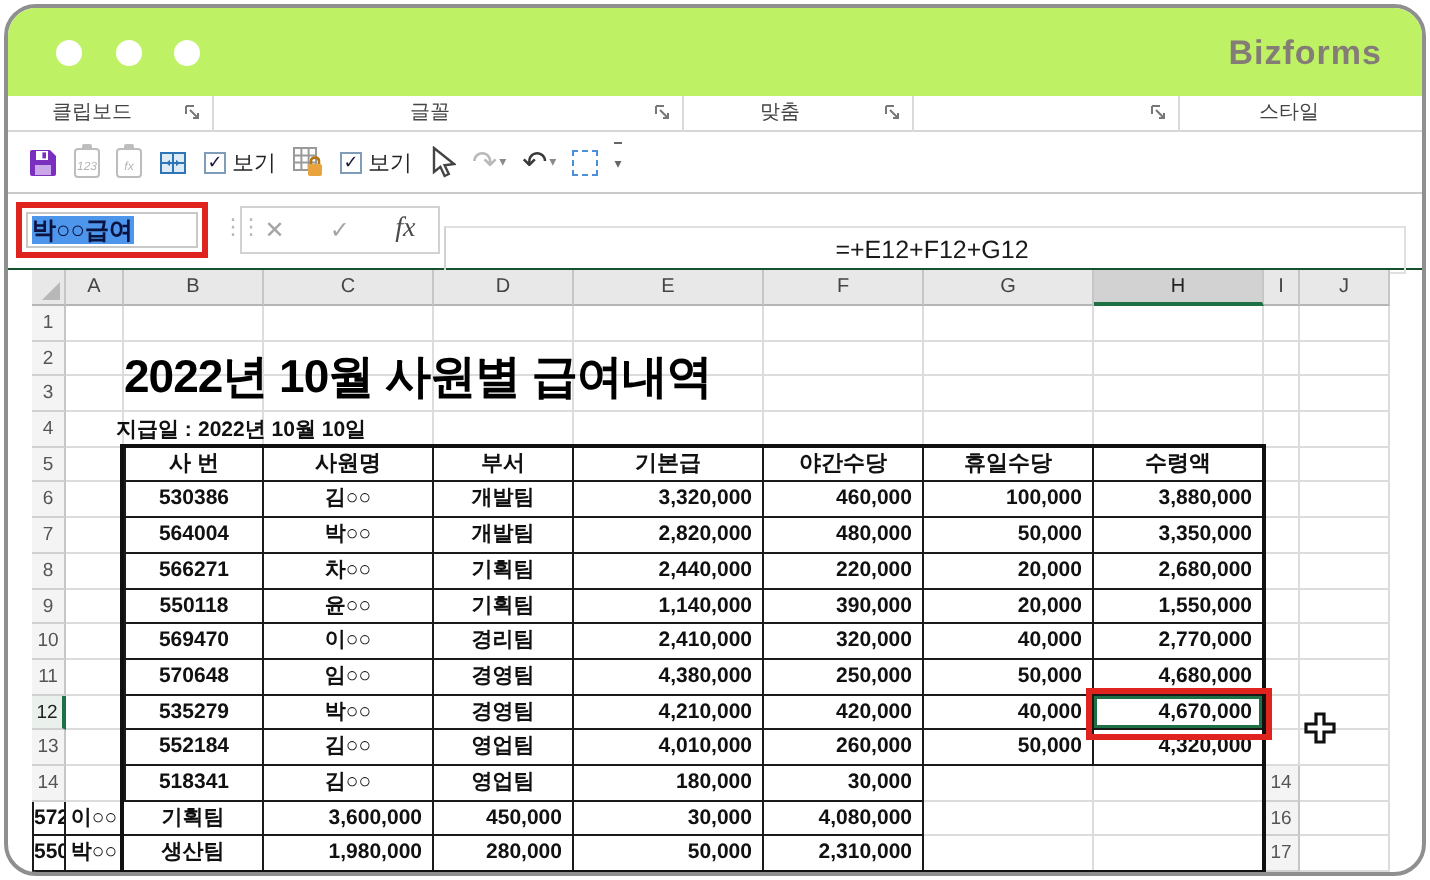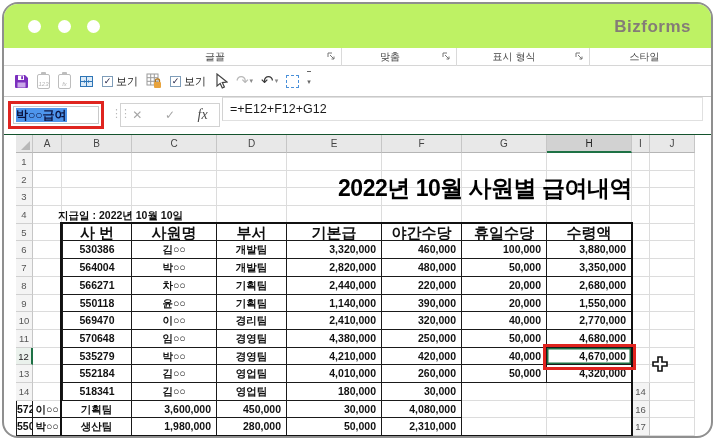--- a/index.html
+++ b/index.html
@@ -46,85 +46,91 @@
   #namebox-annot { position:absolute; left:4px; top:4px; width:96px; height:28px;
     border:3px solid #df241f; background:#fff; }
   #namebox { position:absolute; left:2px; top:2px; right:2px; bottom:2px; border:1px solid #c9c9c9;
     font-size:12px; font-weight:700; line-height:17px; padding-left:2px; overflow:hidden; }
   #namebox span { background:#4e95ec; color:#0b1340; }
   #nb-handle { position:absolute; left:107px; top:10px; color:#b9b9b9; font-size:11px; letter-spacing:-2px; }
   #fxbox { position:absolute; left:116px; top:6px; width:100px; height:24px;
     border:1px solid #d2d2d2; display:flex; align-items:center; justify-content:space-around; }
   .fxcancel,.fxenter { color:#a5a5a5; font-size:12px; }
   .fxfx { font-family:"Liberation Serif",serif; font-style:italic; font-size:14px; color:#4a4a4a; }
-  #formulafield { position:absolute; left:218px; top:0; right:8px; height:24px;
+  #formulafield { position:absolute; left:218px; top:16px; right:8px; height:24px;
     border:1px solid #e0e0e0; border-left:1px solid #d2d2d2; line-height:22px;
-    font-size:12.5px; color:#1a1a1a; padding-left:7px; }
+    font-size:12.5px; color:#1a1a1a; padding-left:7px;text-align:center; }
 
   
   #sheet { position:absolute; left:12px; top:131px; width:681px; height:305px; overflow:hidden; }
   #sheet-grid { display:grid; width:679px;
     grid-template-columns:17px 29px 70px 85px 70px 95px 80px 85px 85px 18px 45px;
     grid-auto-rows:17.7px; grid-template-rows:18px; }
   .corner { background:#e8e8e8; border-right:1px solid #c6c6c6; border-bottom:1px solid #b5b5b5; position:relative; }
   .corner::after { content:""; position:absolute; right:2px; bottom:2px; border-style:solid;
     border-width:0 0 9px 9px; border-color:transparent transparent #b8b8b8 transparent; }
   .colhdr { background:#e8e8e8; border-right:1px solid #c6c6c6; border-bottom:1px solid #b5b5b5;
     font-size:10px; color:#444; text-align:center; line-height:17px; }
   .colhdr.sel { background:#d2d2d2; border-bottom:2px solid #1e7145; color:#222; }
   .rowhdr { background:#f4f4f4; border-right:1px solid #c6c6c6; border-bottom:1px solid #d0d0d0;
     font-size:9.5px; color:#555; text-align:center; line-height:17.7px; }
   .rowhdr.sel { background:#eaf1ec; border-right:2px solid #1e7145; color:#222; }
   .cell { background:#fff; border-right:1px solid #dcdcdc; border-bottom:1px solid #dcdcdc;
     font-size:10.5px; color:#111; line-height:17px; overflow:hidden; }
   .cell.tbl { border-right:1px solid #1a1a1a; border-bottom:1px solid #1a1a1a; font-weight:600; }
   .cell.tbl.first { border-left:1px solid #1a1a1a; }
-  .cell.th { text-align:center; font-weight:700; font-size:15px; }
+  .cell.th { text-align:center; font-weight:700; font-size:11px; }
   .cell.ctr { text-align:center; }
   .cell.num { text-align:right; padding-right:5px; }
   .cell.active { box-shadow:inset 0 0 0 1.5px #1e7145; }
 
   .overlay { position:absolute; pointer-events:none; }
-  #sheet-title { left:46px; top:35px; width:570px; height:37px; text-align:right;
+  #sheet-title { left:46px; top:35px; width:570px; height:37px; text-align:left;
     font-size:23px; font-weight:800; color:#000; line-height:37px; letter-spacing:-.5px; }
   #paydate-label { left:42px; top:71px; height:18px; line-height:18px; font-size:10.5px; font-weight:700; color:#111; }
   #paydate-value { left:83px; top:71px; height:18px; line-height:18px; font-size:10.5px; font-weight:700; color:#111; }
   #tbl-outline { left:44px; top:87px; width:573px; height:215px; border:2px solid #111; }
   #cell-annot { left:527px; top:209px; width:93px; height:26px; border:3px solid #df241f; }
   #mouse-cursor { position:absolute; left:647px; top:351px; width:18px; height:18px; pointer-events:none; }
 </style>
 </head>
 <body>
 
 <div id="window">
 
   <div id="titlebar">
     <span class="dot" style="left:24px"></span>
     <span class="dot" style="left:54px"></span>
     <span class="dot" style="left:83px"></span>
     <span id="brand">Bizforms</span>
   </div>
 
   <div id="ribbon">
+    <div class="rgroup" style="left:0;width:103px">
+      <span class="rlabel">클립보드</span>
+      <svg class="launcher" viewBox="0 0 9 9">
+          <path d="M1 1 H5 M1 1 V5" stroke="#777" fill="none"></path>
+          <path d="M3 3 L7 7 M7 4.5 V7 H4.5" stroke="#777" fill="none"></path>
+        </svg>
+    </div>
     <div class="rgroup" style="left:103px;width:235px">
       <span class="rlabel">글꼴</span>
       <svg class="launcher" viewBox="0 0 9 9">
           <path d="M1 1 H5 M1 1 V5" stroke="#777" fill="none"></path>
           <path d="M3 3 L7 7 M7 4.5 V7 H4.5" stroke="#777" fill="none"></path>
         </svg>
     </div>
     <div class="rgroup" style="left:338px;width:115px">
       <span class="rlabel">맞춤</span>
       <svg class="launcher" viewBox="0 0 9 9">
           <path d="M1 1 H5 M1 1 V5" stroke="#777" fill="none"></path>
           <path d="M3 3 L7 7 M7 4.5 V7 H4.5" stroke="#777" fill="none"></path>
         </svg>
     </div>
     <div class="rgroup" style="left:453px;width:133px">
-      <span class="rlabel">표시 형식</span>
       <svg class="launcher" viewBox="0 0 9 9">
           <path d="M1 1 H5 M1 1 V5" stroke="#777" fill="none"></path>
           <path d="M3 3 L7 7 M7 4.5 V7 H4.5" stroke="#777" fill="none"></path>
         </svg>
     </div>
     <div class="rgroup" style="left:586px;width:109px;border-right:none">
       <span class="rlabel" style="right:0">스타일</span>
     </div>
   </div>
 

